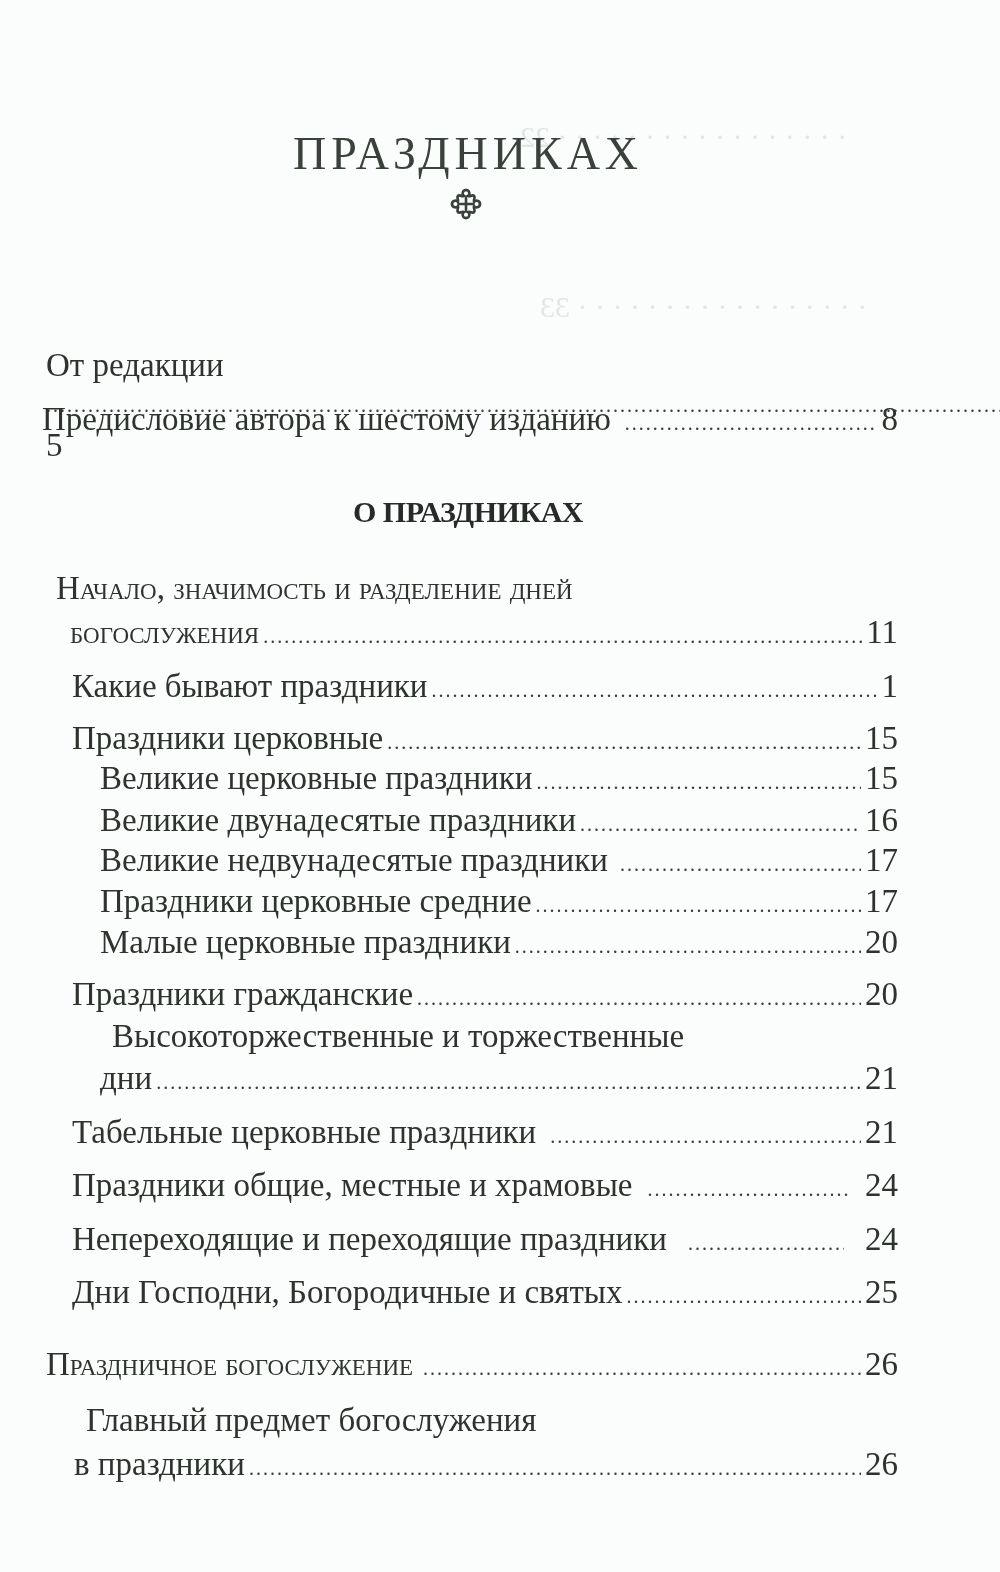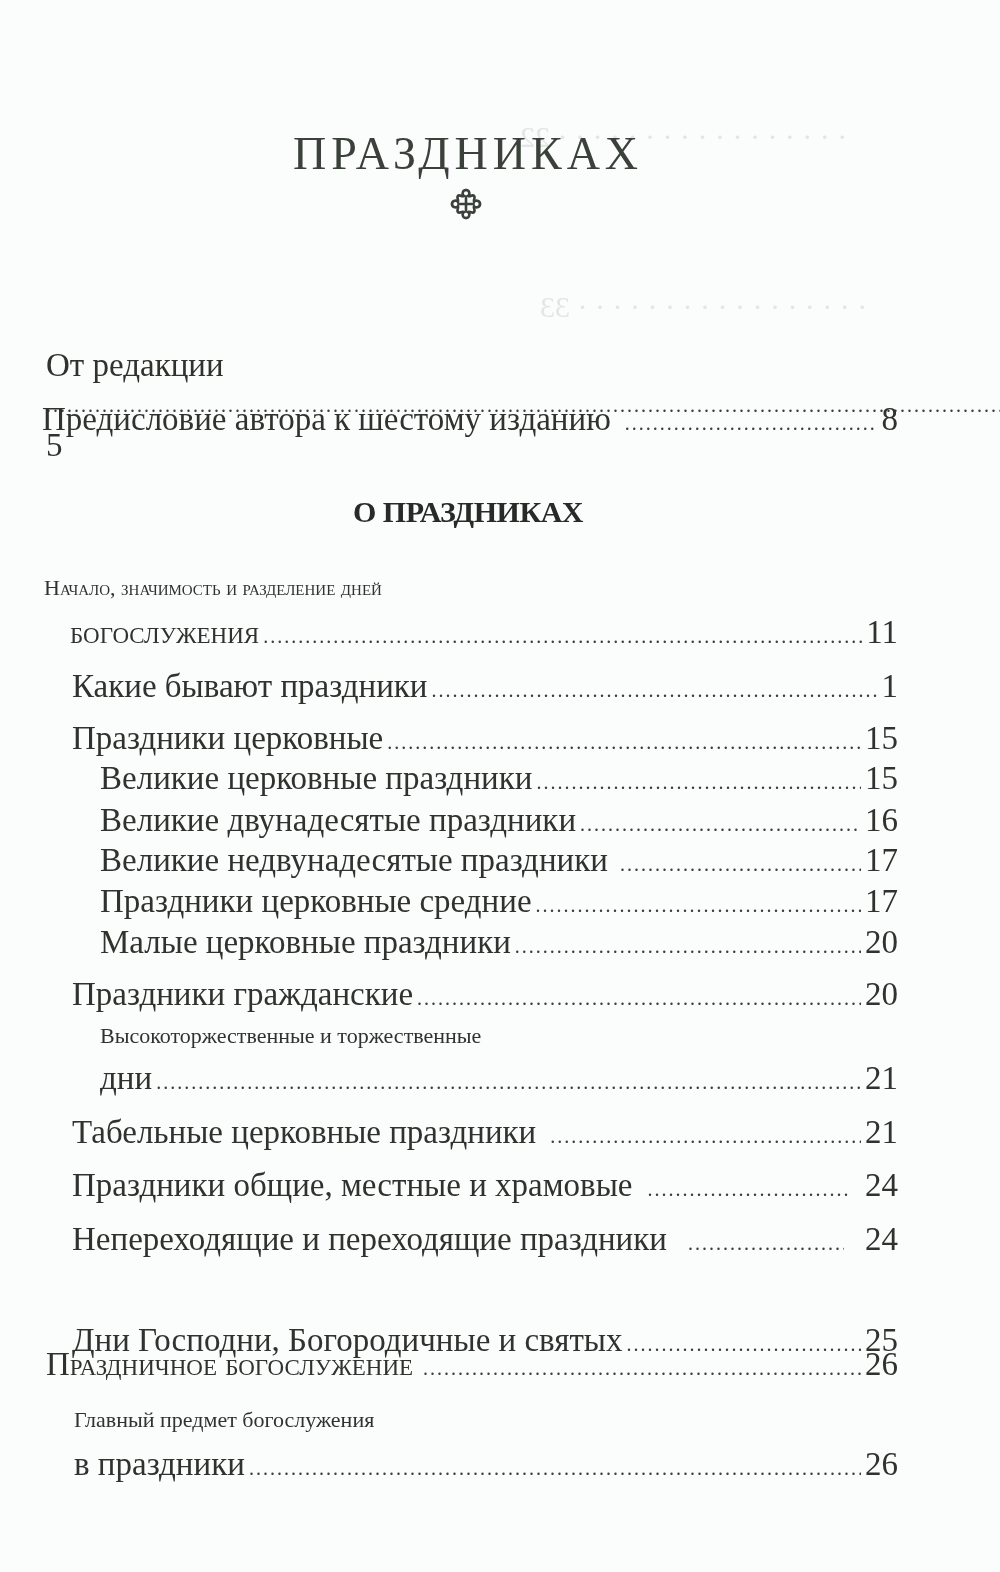--- a/index.html
+++ b/index.html
@@ -63,24 +63,25 @@
       left: 0; width: 936px;
       top: 495px;
       text-align: center;
       font-size: 30px;
       font-weight: bold;
       color: #272b27;
       letter-spacing: -0.5px;
     }
     .line-only {
       position: absolute;
-      font-size: 22px;
+      font-size: 33px;
       line-height: 40px;
       color: #2e332e;
       white-space: nowrap;
+      margin-left: 12px;
     }
     .ghost {
       position: absolute;
       color: #e3e6e6;
       font-size: 30px;
       transform: scaleX(-1);
       white-space: nowrap;
     }
   </style>
 </head>
@@ -189,21 +190,21 @@
   <div class="row" style="left:72px; width:826px; top:1165px;gap:11px;">
     <span class="label">Праздники общие, местные и храмовые</span>
     <span class="leader"></span>
     <span class="page-num">24</span>
   </div>
   <div class="row" style="left:72px; width:826px; top:1219px;gap:17px;">
     <span class="label">Непереходящие и переходящие праздники</span>
     <span class="leader"></span>
     <span class="page-num">24</span>
   </div>
-  <div class="row" style="left:72px; width:826px; top:1320px;font-family:Liberation Serif, serif;">
+  <div class="row" style="left:72px; width:826px; top:1272px;font-family:Liberation Serif, serif;">
     <span class="label">Дни Господни, Богородичные и святых</span>
     <span class="leader"></span>
     <span class="page-num">25</span>
   </div>
 
   <div class="row smallcaps" style="left:46px; width:852px; top:1344px;">
     <span class="label">Праздничное богослужение</span>
     <span class="leader" style="margin-left:10px;"></span>
     <span class="page-num">26</span>
   </div>

